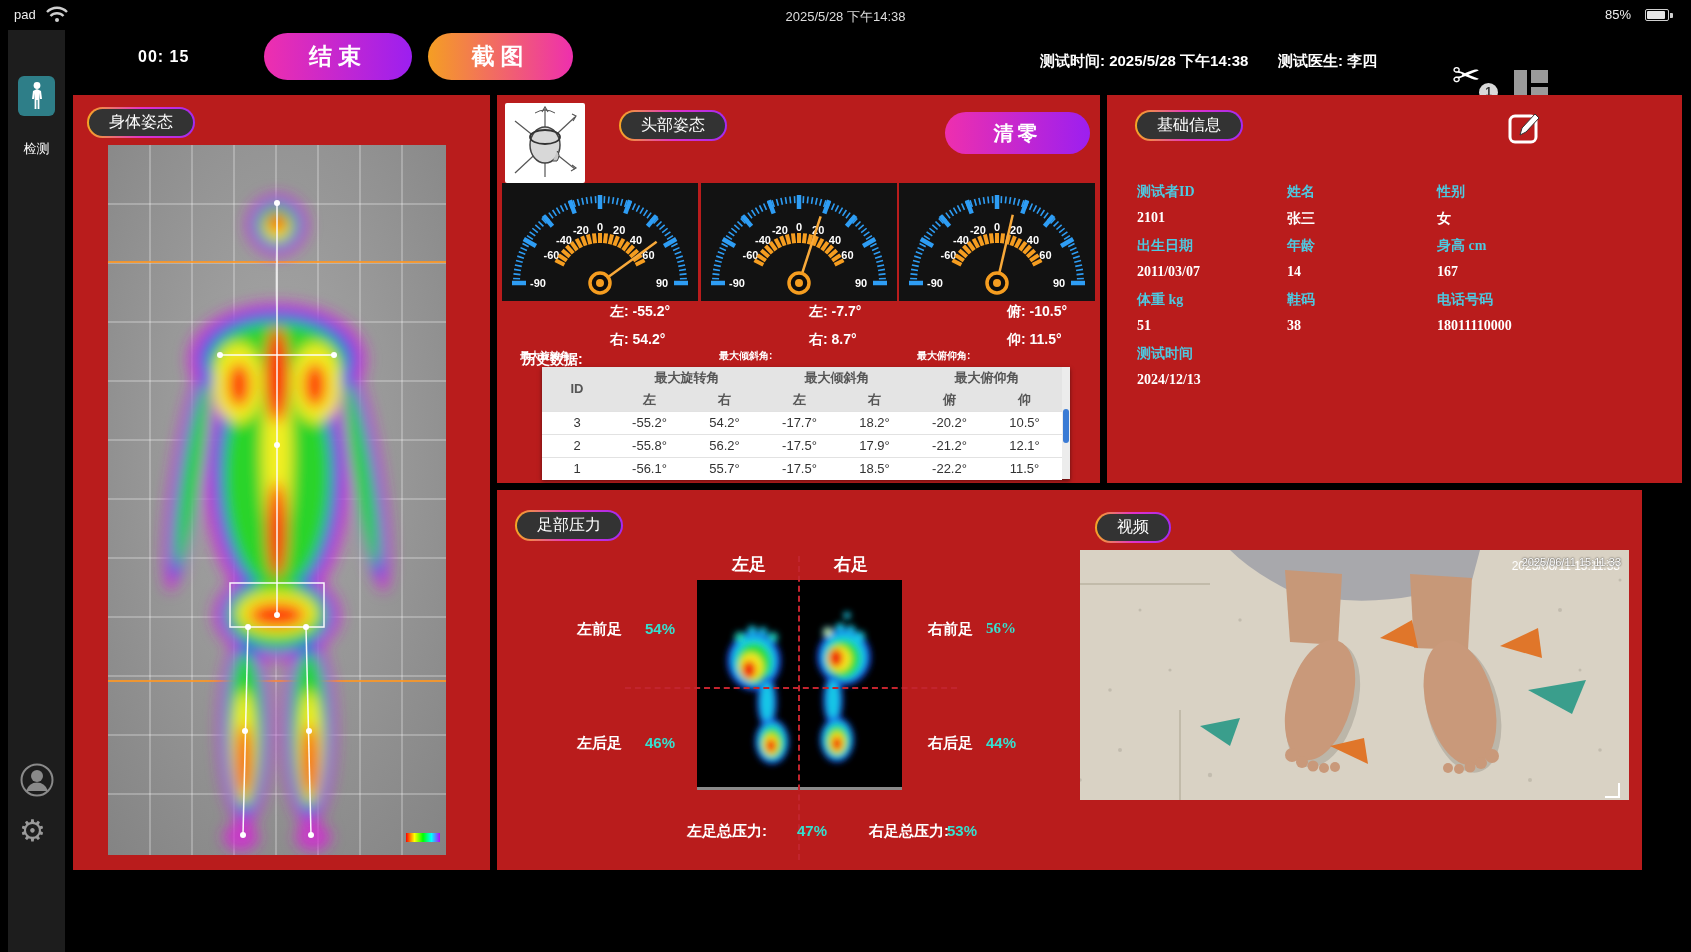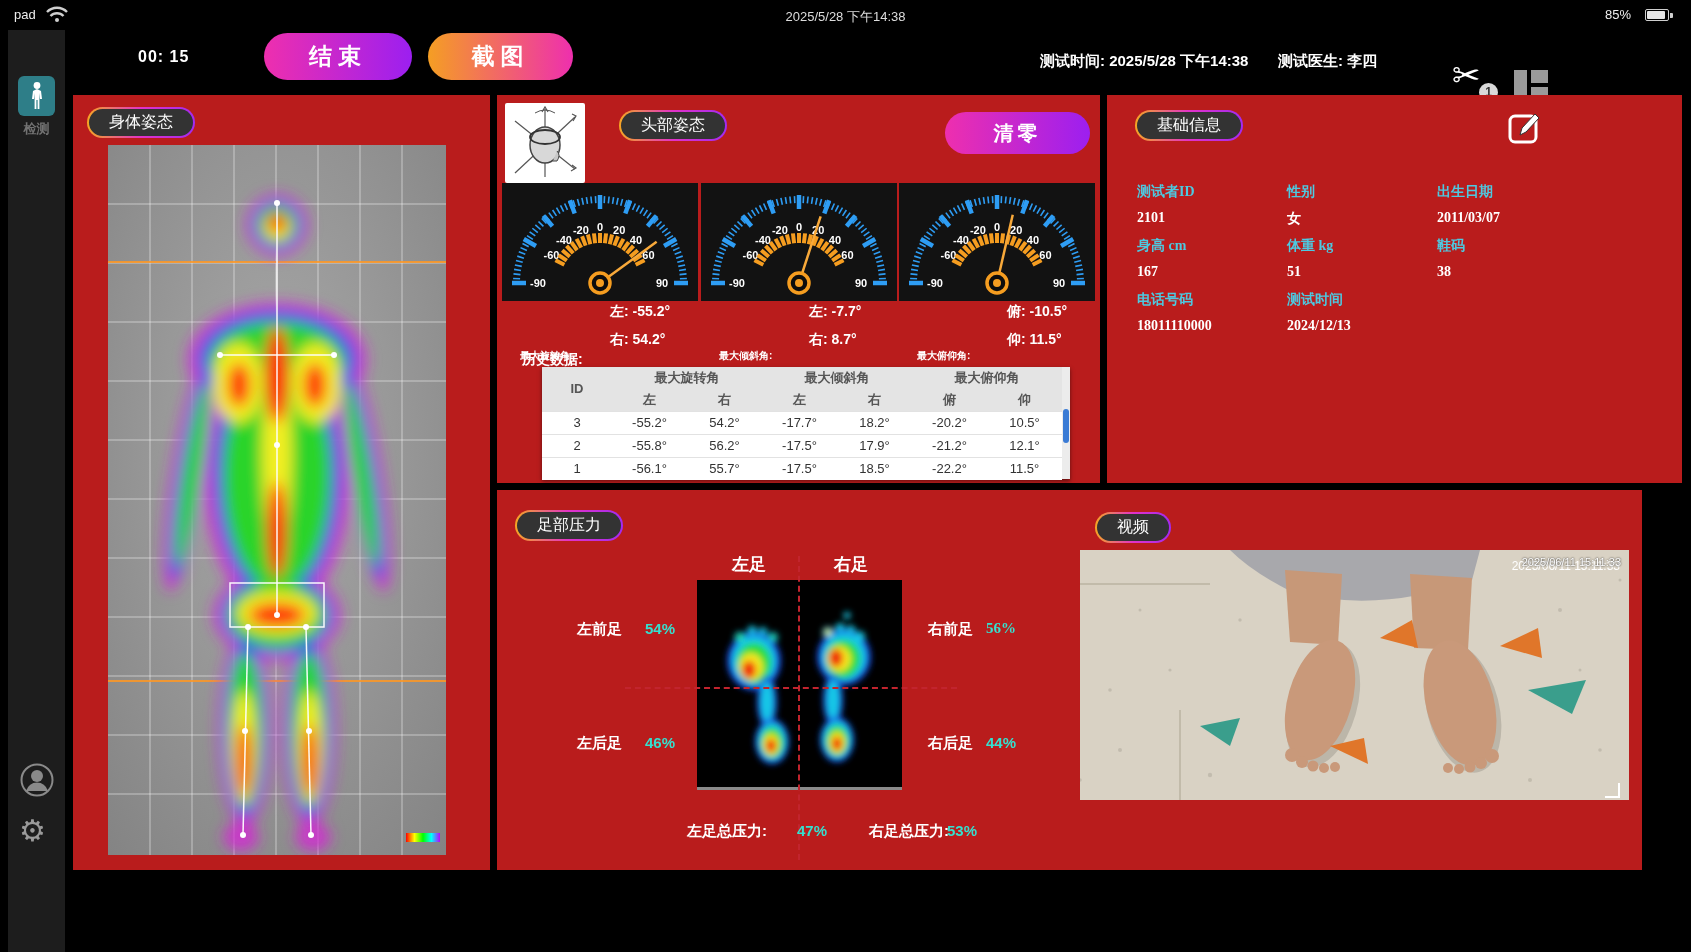--- a/index.html
+++ b/index.html
@@ -29,21 +29,21 @@
   .scissors-badge{position:absolute;left:1479px;top:83px;width:19px;height:19px;border-radius:50%;background:#d9d9d9;color:#333;font-size:12px;font-weight:bold;text-align:center;line-height:19px;}
   .layout-icon{position:absolute;left:1514px;top:70px;width:34px;height:30px;cursor:pointer;}
   .layout-icon b{position:absolute;background:#9a9a9a;}
   .layout-icon .l1{left:0;top:0;width:13px;height:30px;}
   .layout-icon .l2{left:17px;top:0;width:17px;height:13px;}
   .layout-icon .l3{left:17px;top:17px;width:17px;height:13px;}
 
   
   .sidebar{position:absolute;left:8px;top:30px;width:57px;height:922px;background:#1d1d1d;}
   .detect-btn{position:absolute;left:10px;top:46px;width:37px;height:40px;background:#2e7e88;border-radius:6px;cursor:pointer;display:flex;align-items:center;justify-content:center;}
-  .detect-label{position:absolute;left:0;top:90px;width:57px;text-align:center;color:#737373;font-size:13px;font-weight:bold;}
+  .detect-label{position:absolute;left:0;top:110px;width:57px;text-align:center;color:#ffffff;font-size:13px;font-weight:normal;}
   .profile-icon{position:absolute;left:12px;top:733px;cursor:pointer;}
   .gear-icon{position:absolute;left:11px;top:786px;font-size:30px;color:#9a9a9a;cursor:pointer;line-height:1;}
 
   
   .panel{position:absolute;background:#b91c1c;}
   .panel-body{left:73px;top:95px;width:417px;height:775px;}
   .panel-head{left:497px;top:95px;width:603px;height:388px;}
   .panel-foot{left:497px;top:490px;width:603px;height:380px;}
   .panel-info{left:1107px;top:95px;width:575px;height:388px;font-family:Liberation Serif, serif;}
   .panel-video{left:1067px;top:490px;width:575px;height:380px;}
@@ -742,26 +742,34 @@
     <svg class="edit-icon" width="38" height="38" viewBox="0 0 38 38">
       <rect x="4" y="7" width="26" height="26" rx="5" fill="none" stroke="#fff" stroke-width="3"></rect>
       <path d="M14 26 L16 19 L29 5 L33 9 L20 23 Z" fill="#fff" stroke="#333" stroke-width="1"></path>
     </svg>
     <div class="bi-grid">
         <div class="bi-cell">
           <div class="bi-label">测试者ID</div>
           <div class="bi-value">2101</div>
         </div>
         <div class="bi-cell">
+          <div class="bi-label">姓名</div>
+          <div class="bi-value">张三</div>
+        </div>
+        <div class="bi-cell">
           <div class="bi-label">性别</div>
           <div class="bi-value">女</div>
         </div>
         <div class="bi-cell">
           <div class="bi-label">出生日期</div>
           <div class="bi-value">2011/03/07</div>
+        </div>
+        <div class="bi-cell">
+          <div class="bi-label">年龄</div>
+          <div class="bi-value">14</div>
         </div>
         <div class="bi-cell">
           <div class="bi-label">身高 cm</div>
           <div class="bi-value">167</div>
         </div>
         <div class="bi-cell">
           <div class="bi-label">体重 kg</div>
           <div class="bi-value">51</div>
         </div>
         <div class="bi-cell">

